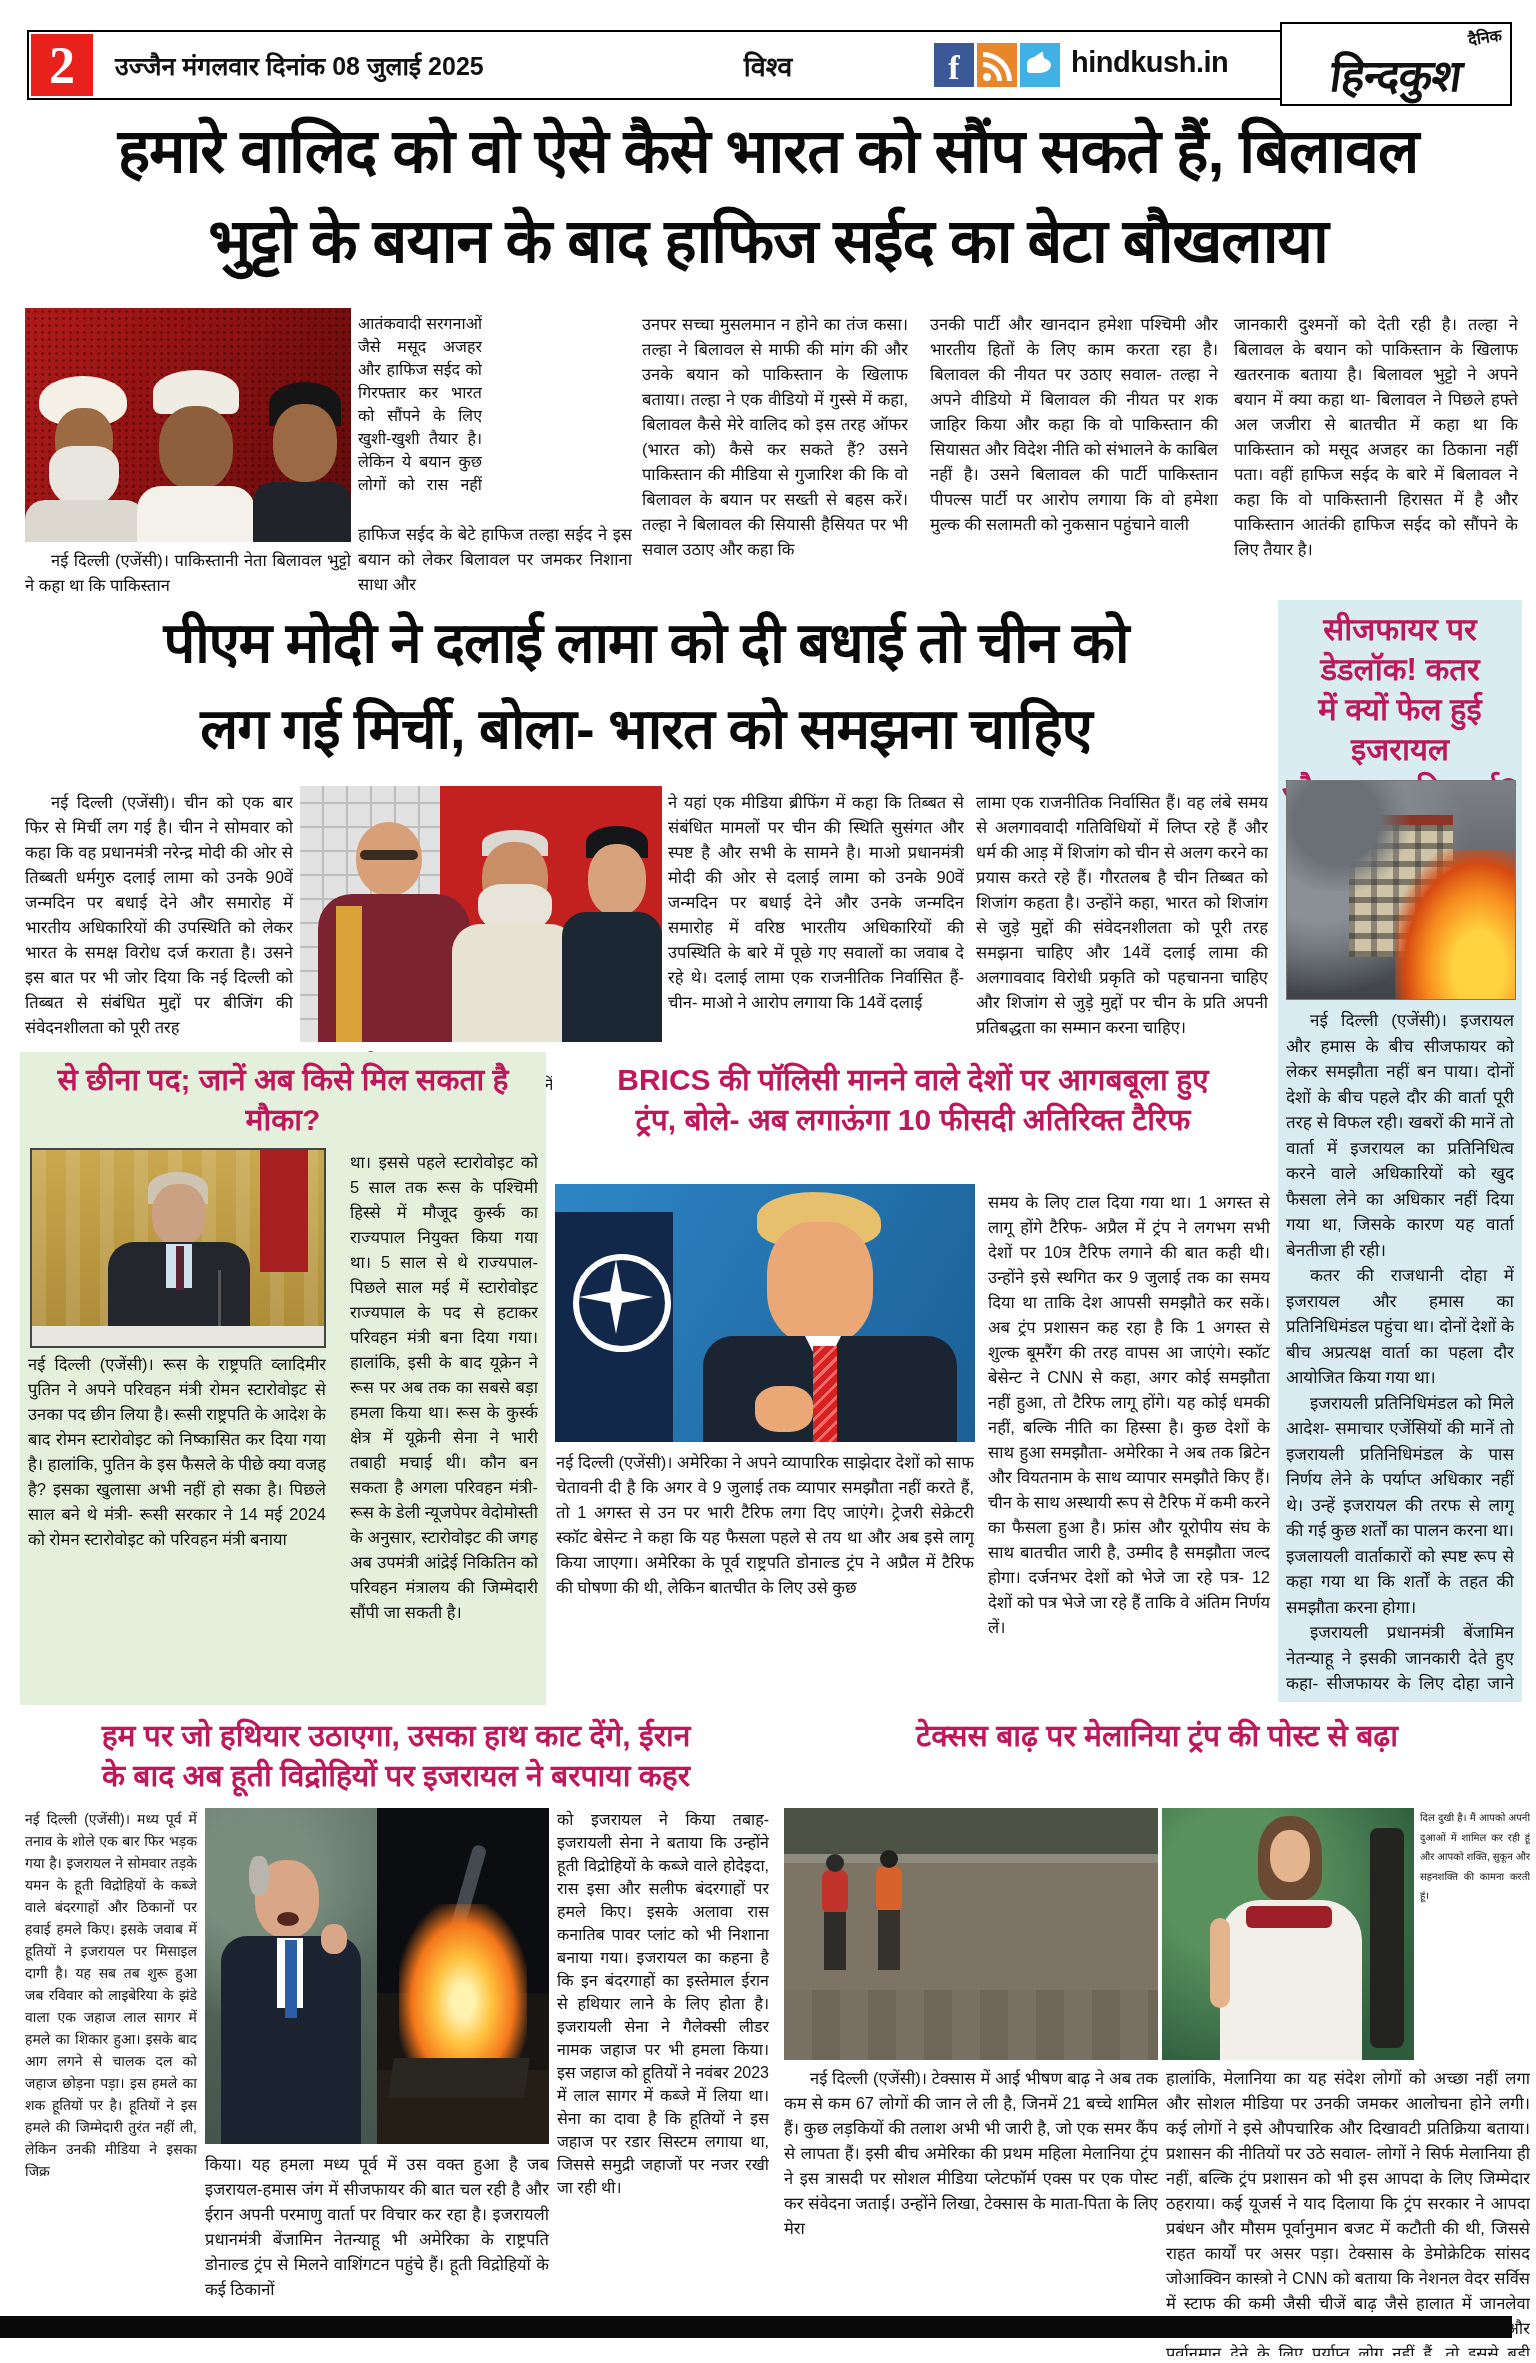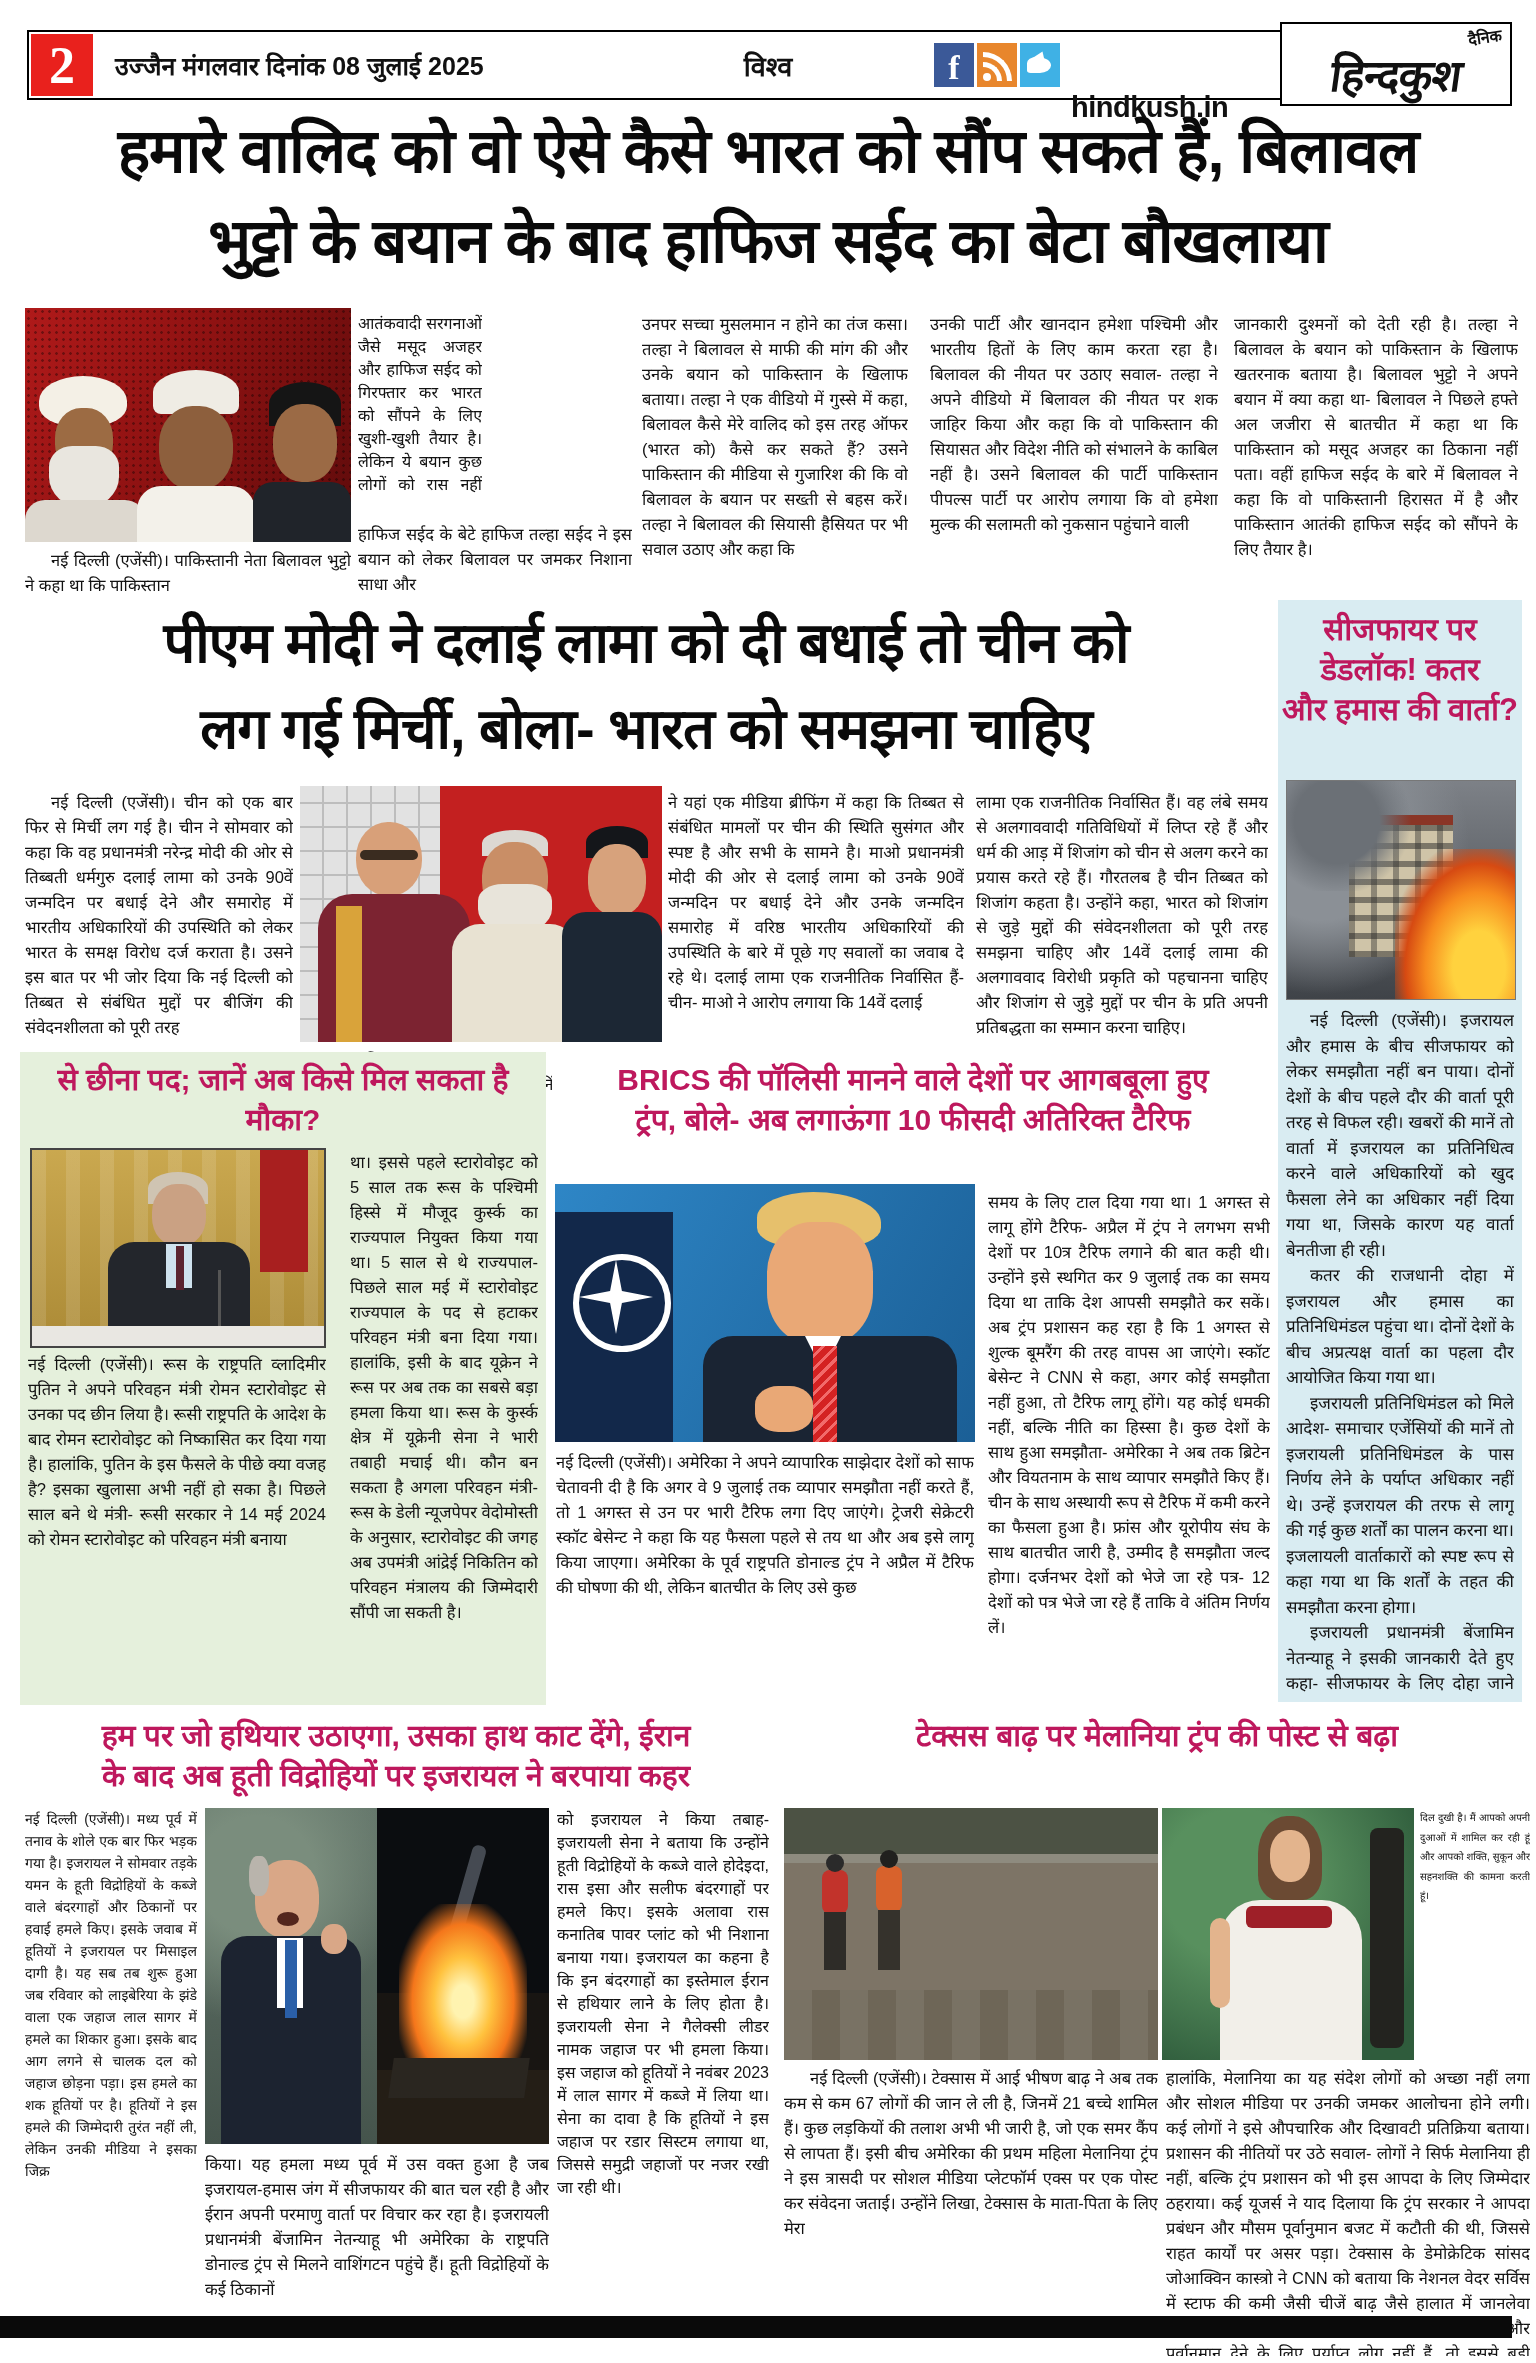--- a/index.html
+++ b/index.html
@@ -16,21 +16,21 @@
   .social{position:absolute;left:905px;top:11px;display:flex;gap:3px;}
   .sicon{width:40px;height:44px;position:relative;overflow:hidden;}
   .fb{background:#3b5998;color:#fff;font-size:34px;font-weight:800;display:flex;align-items:flex-end;justify-content:center;font-family:"Liberation Serif",serif;}
   .rss{background:#e8862c;}
   .rss .dot{position:absolute;left:6px;bottom:6px;width:8px;height:8px;border-radius:50%;background:#fff;}
   .rss .arc1{position:absolute;left:6px;bottom:6px;width:14px;height:14px;border:5px solid #fff;border-left:none;border-bottom:none;border-radius:0 100% 0 0;}
   .rss .arc2{position:absolute;left:6px;bottom:6px;width:24px;height:24px;border:5px solid #fff;border-left:none;border-bottom:none;border-radius:0 100% 0 0;}
   .tw{background:#3fb1e5;}
   .tw .bird{position:absolute;left:7px;top:14px;width:24px;height:16px;background:#fff;border-radius:50% 70% 60% 20%;}
   .tw .wing{position:absolute;left:13px;top:8px;width:0;height:0;border-left:8px solid transparent;border-right:6px solid transparent;border-bottom:10px solid #fff;transform:rotate(18deg);}
-  .site{position:absolute;left:1042px;top:14px;font-size:29px;font-weight:800;letter-spacing:-0.5px;margin-top:45px;}
+  .site{position:absolute;left:1042px;top:14px;font-size:29px;font-weight:800;letter-spacing:-0.5px;}
   .masthead-box{position:absolute;left:1280px;top:22px;width:228px;height:80px;background:#fff;border:2px solid #000;}
   .masthead-tag{position:absolute;right:8px;top:2px;font-size:16px;font-weight:700;transform:rotate(-8deg);}
   .masthead-name{position:absolute;left:0;right:0;top:20px;text-align:center;font-size:44px;font-weight:900;transform:skewX(-8deg);letter-spacing:-1px;}
 
   
   .mega-line{position:absolute;left:20px;width:1496px;text-align:center;font-size:61px;line-height:86px;font-weight:800;color:#0a0a0a;letter-spacing:-1px;}
   .h2-line{position:absolute;left:20px;width:1252px;text-align:center;font-size:56px;line-height:82px;font-weight:800;color:#0a0a0a;letter-spacing:-1px;}
   .sec-title{font-weight:800;text-align:center;font-size:30px;line-height:40px;color:#be185d;}
   .bt{position:absolute;font-size:16.5px;line-height:25px;text-align:justify;color:#121212;overflow:hidden;}
   .ind{text-indent:26px;}
@@ -175,20 +175,21 @@
       <div style="text-indent:22px;">चीनी विदेश मंत्रालय के प्रवक्ता माओ निंग</div>
     </div>
 
     <div class="bt a2-c2">ने यहां एक मीडिया ब्रीफिंग में कहा कि तिब्बत से संबंधित मामलों पर चीन की स्थिति सुसंगत और स्पष्ट है और सभी के सामने है। माओ प्रधानमंत्री मोदी की ओर से दलाई लामा को उनके 90वें जन्मदिन पर बधाई देने और उनके जन्मदिन समारोह में वरिष्ठ भारतीय अधिकारियों की उपस्थिति के बारे में पूछे गए सवालों का जवाब दे रहे थे। दलाई लामा एक राजनीतिक निर्वासित हैं- चीन- माओ ने आरोप लगाया कि 14वें दलाई</div>
     <div class="bt a2-c3">लामा एक राजनीतिक निर्वासित हैं। वह लंबे समय से अलगाववादी गतिविधियों में लिप्त रहे हैं और धर्म की आड़ में शिजांग को चीन से अलग करने का प्रयास करते रहे हैं। गौरतलब है चीन तिब्बत को शिजांग कहता है। उन्होंने कहा, भारत को शिजांग से जुड़े मुद्दों की संवेदनशीलता को पूरी तरह समझना चाहिए और 14वें दलाई लामा की अलगाववाद विरोधी प्रकृति को पहचानना चाहिए और शिजांग से जुड़े मुद्दों पर चीन के प्रति अपनी प्रतिबद्धता का सम्मान करना चाहिए।</div>
   </section>
 
   <aside class="abs sidebar">
     <div class="sb-title sec-title">
       <div>सीजफायर पर डेडलॉक! कतर</div>
+      <div>में क्यों फेल हुई इजरायल</div>
       <div>और हमास की वार्ता?</div>
     </div>
     <div class="sb-img">
       <div class="shape" style="left:62px;top:40px;width:104px;height:136px;background:#cfc4a8;
         background-image:repeating-linear-gradient(0deg,rgba(40,40,40,.5) 0 6px,transparent 6px 18px),repeating-linear-gradient(90deg,rgba(40,40,40,.4) 0 6px,transparent 6px 22px);"></div>
       <div class="shape" style="left:62px;top:34px;width:104px;height:10px;background:#8a3526;"></div>
       <div class="shape" style="right:-20px;bottom:-20px;width:140px;height:170px;background:radial-gradient(ellipse at 60% 70%,#ffd23e 0 22%,#f78c1e 45%,#d64a12 62%,rgba(120,40,10,0) 78%);"></div>
       <div class="shape" style="left:-30px;top:-30px;width:160px;height:140px;background:radial-gradient(circle,#6b7076 0 40%,rgba(80,84,90,0) 70%);"></div>
     </div>
     <div class="sb-body">

